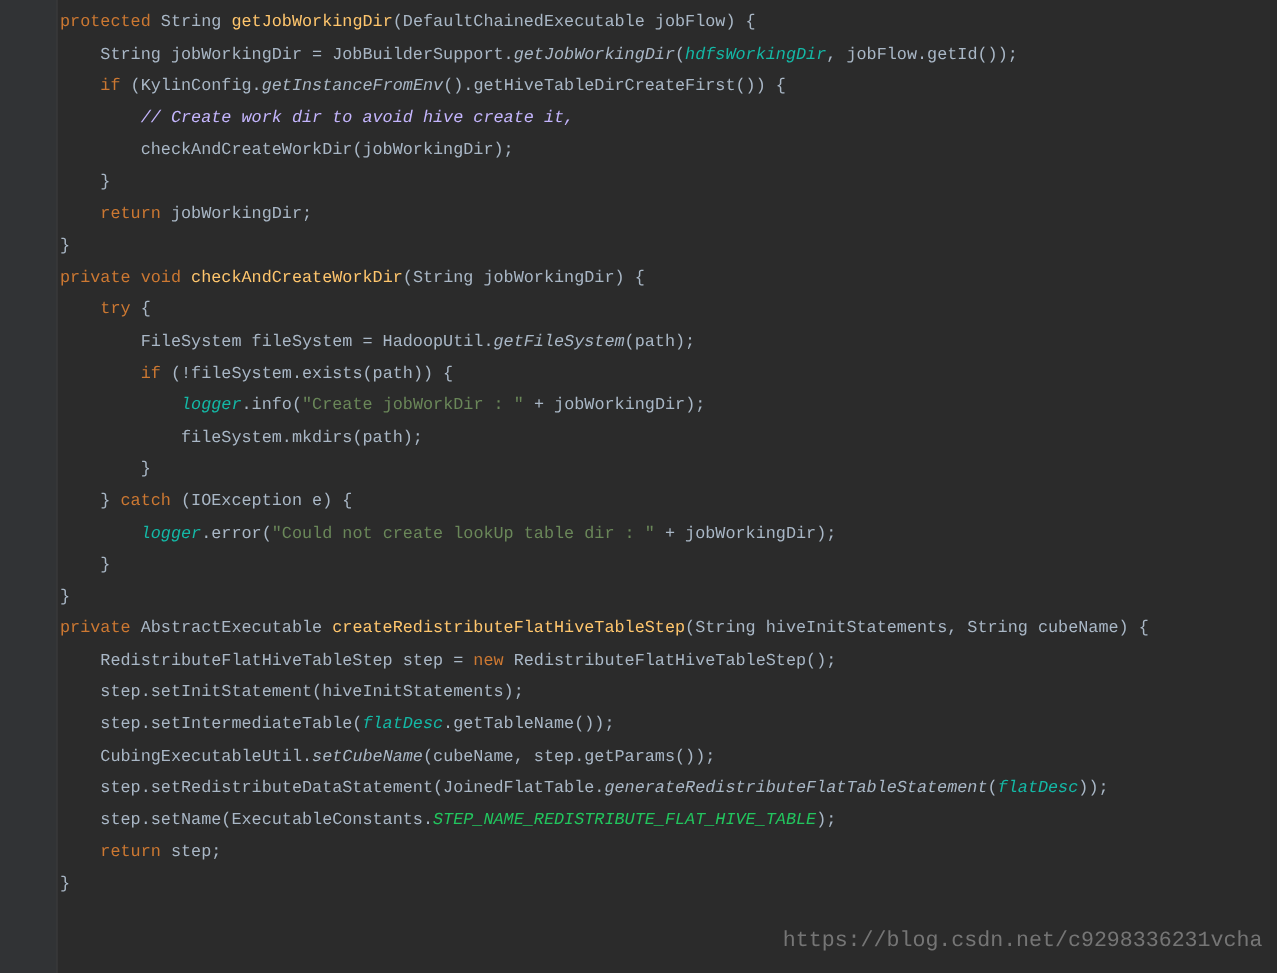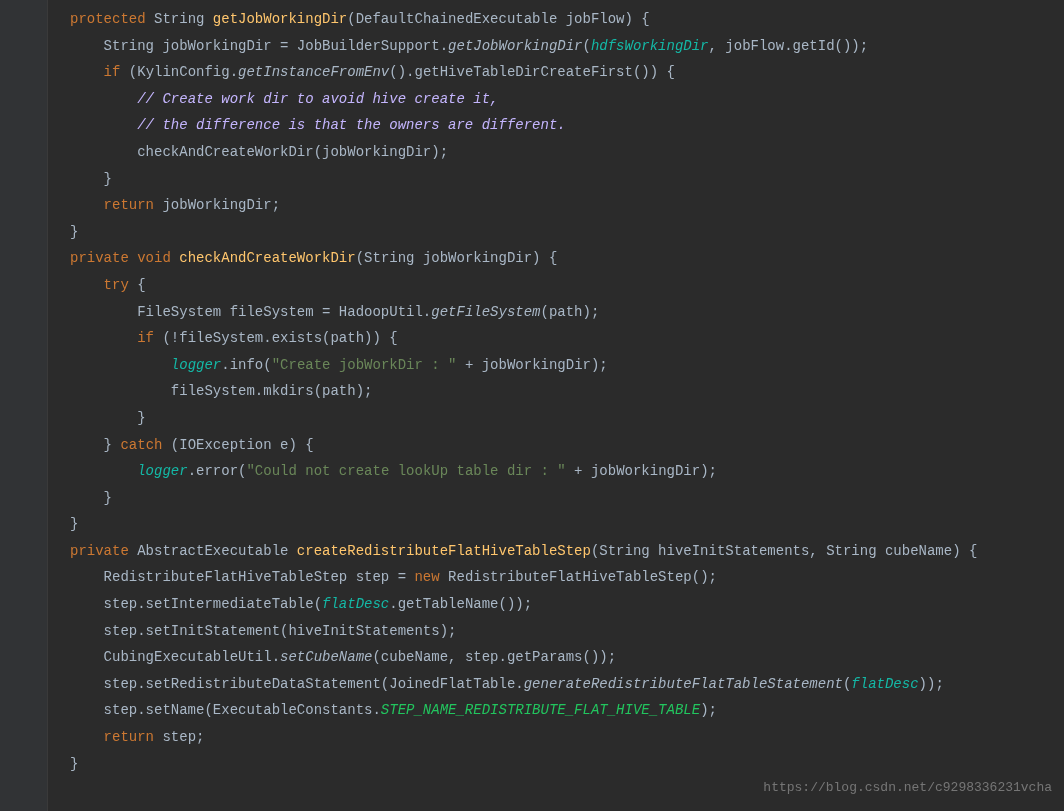--- a/index.html
+++ b/index.html
@@ -10,35 +10,35 @@
       line-height: 1.9;
       color: #a9b7c6;
       padding: 6px 0;
       overflow-x: auto;
       width: 1064px;
       height: 811px;
       position: relative;
     }
     .line {
       white-space: pre;
-      padding-left: 70px;
+      padding-left: 50px;
     }
     .kw { color: #cc7832; }
     .method-def { color: #ffc66d; }
     .field { color: #14b8a6; font-style: italic; }
     .comment { color: #c4b5fd; font-style: italic; }
     .str { color: #6a8759; }
     .italic-method { font-style: italic; color: #a9b7c6; }
     .constant { color: #22c55e; font-style: italic; }
     .watermark {
       position: absolute;
       bottom: 10px;
       right: 12px;
       color: #888;
-      font-size: 13px;
+      font-size: 18px;
       opacity: 0.8;
     }
     .gutter {
       position: absolute;
       left: 0;
       top: 0;
       bottom: 0;
       width: 48px;
       background: #313335;
       border-right: 1px solid #3a3a3a;
@@ -47,40 +47,39 @@
 </head>
 <body>
 
 <div class="gutter"></div>
 
 <div>
 <div class="line"><span class="kw">protected</span><span> String </span><span class="method-def">getJobWorkingDir</span><span>(DefaultChainedExecutable jobFlow) {</span></div>
 <div class="line">    <span>String jobWorkingDir = JobBuilderSupport.</span><span class="italic-method">getJobWorkingDir</span><span>(</span><span class="field">hdfsWorkingDir</span><span>, jobFlow.getId());</span></div>
 <div class="line">    <span class="kw">if</span><span> (KylinConfig.</span><span class="italic-method">getInstanceFromEnv</span><span>().getHiveTableDirCreateFirst()) {</span></div>
 <div class="line">        <span class="comment">// Create work dir to avoid hive create it,</span></div>
-<div class="line">        <span class="comment">// the difference is that the owners are different.</span></div>
 <div class="line">        <span>checkAndCreateWorkDir(jobWorkingDir);</span></div>
 <div class="line">    <span>}</span></div>
 <div class="line">    <span class="kw">return</span><span> jobWorkingDir;</span></div>
 <div class="line"><span>}</span></div>
 <div class="line"><span class="kw">private</span><span class="kw"> void </span><span class="method-def">checkAndCreateWorkDir</span><span>(String jobWorkingDir) {</span></div>
 <div class="line">    <span class="kw">try</span><span> {</span></div>
 <div class="line">        <span>FileSystem fileSystem = HadoopUtil.</span><span class="italic-method">getFileSystem</span><span>(path);</span></div>
 <div class="line">        <span class="kw">if</span><span> (!fileSystem.exists(path)) {</span></div>
 <div class="line">            <span class="field">logger</span><span>.info(</span><span class="str">"Create jobWorkDir : "</span><span> + jobWorkingDir);</span></div>
 <div class="line">            <span>fileSystem.mkdirs(path);</span></div>
 <div class="line">        <span>}</span></div>
 <div class="line">    <span>} </span><span class="kw">catch</span><span> (IOException e) {</span></div>
 <div class="line">        <span class="field">logger</span><span>.error(</span><span class="str">"Could not create lookUp table dir : "</span><span> + jobWorkingDir);</span></div>
 <div class="line">    <span>}</span></div>
 <div class="line"><span>}</span></div>
 <div class="line"><span class="kw">private</span><span> AbstractExecutable </span><span class="method-def">createRedistributeFlatHiveTableStep</span><span>(String hiveInitStatements, String cubeName) {</span></div>
 <div class="line">    <span>RedistributeFlatHiveTableStep step = </span><span class="kw">new</span><span> RedistributeFlatHiveTableStep();</span></div>
+<div class="line">    <span>step.setInitStatement(hiveInitStatements);</span></div>
 <div class="line">    <span>step.setIntermediateTable(</span><span class="field">flatDesc</span><span>.getTableName());</span></div>
-<div class="line">    <span>step.setInitStatement(hiveInitStatements);</span></div>
 <div class="line">    <span>CubingExecutableUtil.</span><span class="italic-method">setCubeName</span><span>(cubeName, step.getParams());</span></div>
 <div class="line">    <span>step.setRedistributeDataStatement(JoinedFlatTable.</span><span class="italic-method">generateRedistributeFlatTableStatement</span><span>(</span><span class="field">flatDesc</span><span>));</span></div>
 <div class="line">    <span>step.setName(ExecutableConstants.</span><span class="constant">STEP_NAME_REDISTRIBUTE_FLAT_HIVE_TABLE</span><span>);</span></div>
 <div class="line">    <span class="kw">return</span><span> step;</span></div>
 <div class="line"><span>}</span></div>
 </div>
 
 <div class="watermark">https://blog.csdn.net/c9298336231vcha</div>
 
 </body></html>

